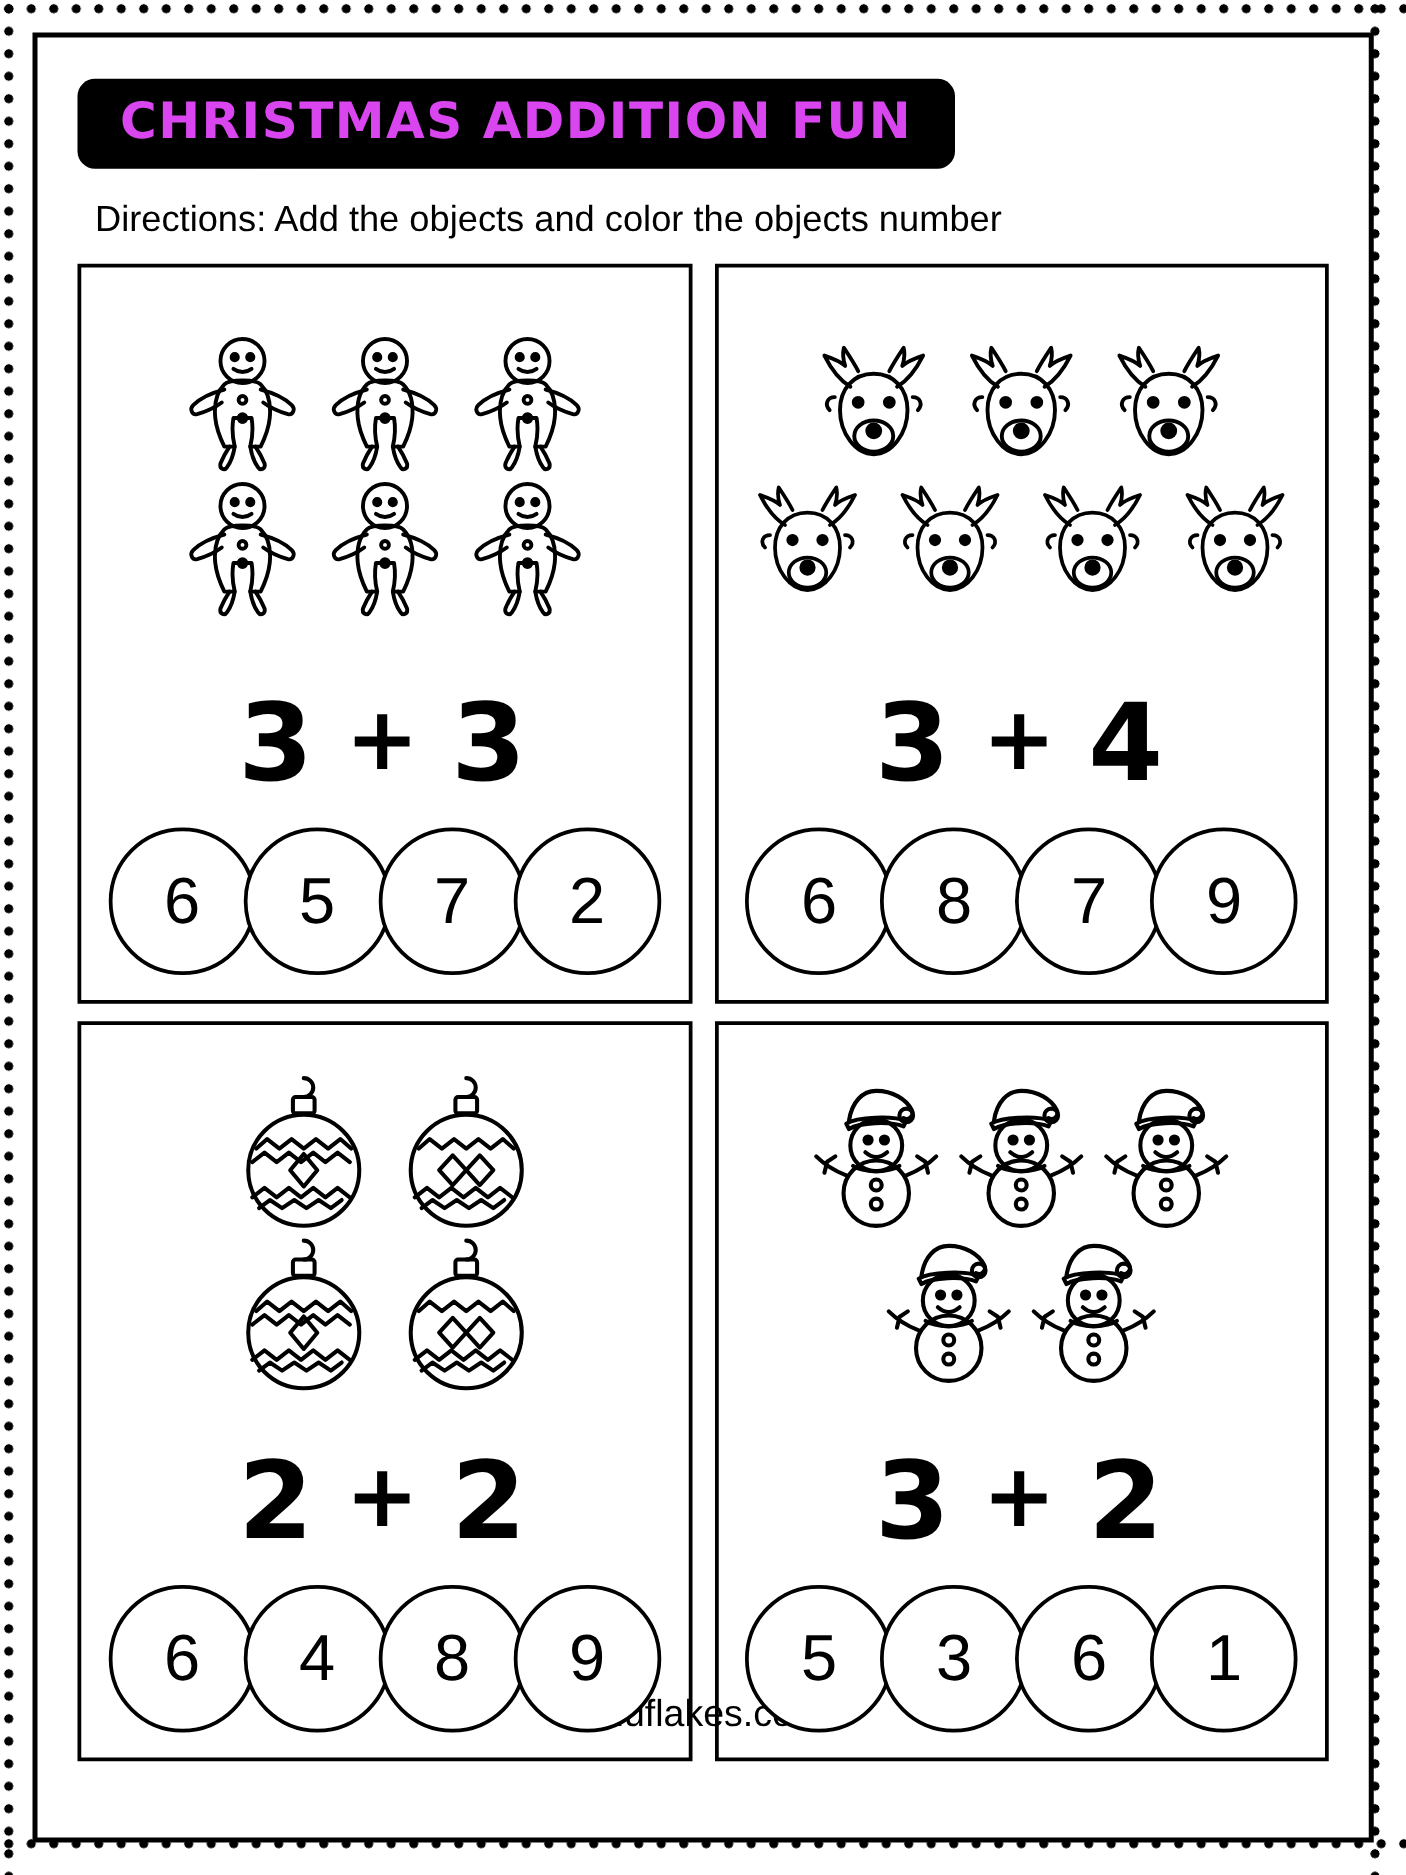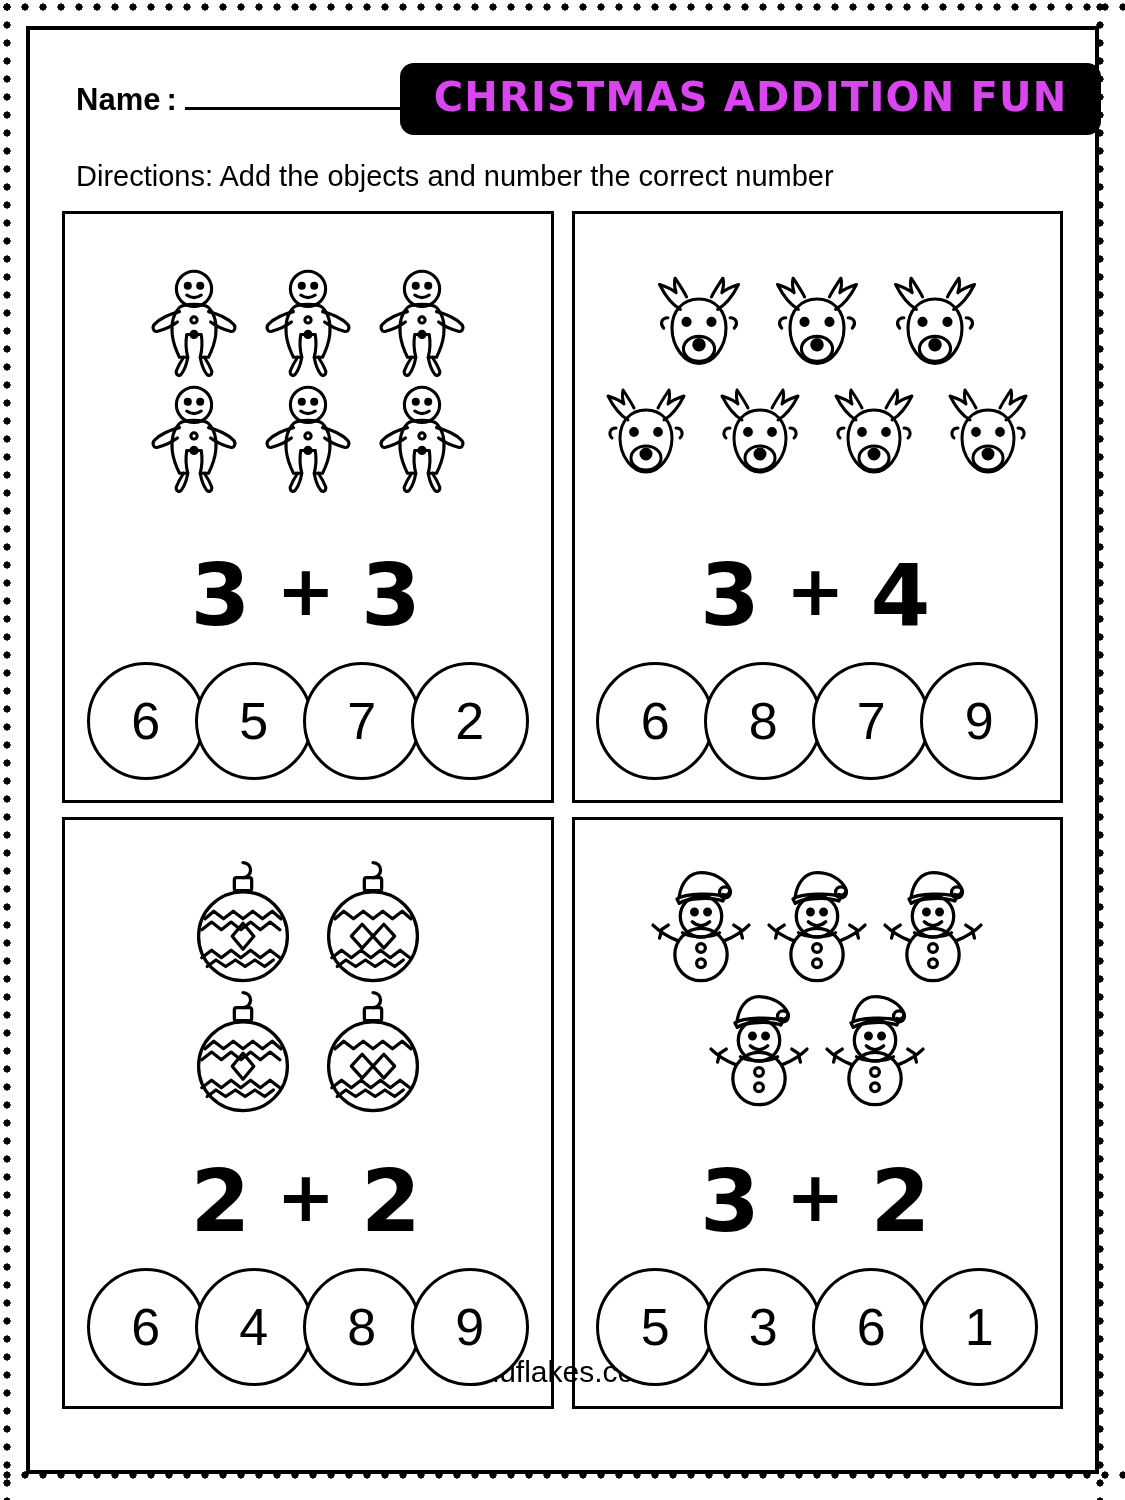--- a/index.html
+++ b/index.html
@@ -175,30 +175,25 @@
 </style>
 </head>
 <body>
 
 <div class="page">
   <div class="inner-frame"></div>
 
   <div class="content">
 
     <div class="header-row">
-      <div class="name-block">
-        <span>Name</span>
-        <span class="name-colon">:</span>
-        <span class="name-line"></span>
-      </div>
       <div class="title-pill">CHRISTMAS ADDITION FUN</div>
     </div>
 
     <div class="directions">
-      <b>Directions</b><span>: Add the objects and number the correct number</span>
+      <b>Directions</b><span>: Add the objects and color the objects number</span>
     </div>
 
     <div class="grid">
 
       <div class="card">
         <div class="objects">
           <div class="obj-row">
             <svg class="obj" width="104" height="112" viewBox="0 0 100 108">
               <g fill="none" stroke="#000" stroke-width="3" stroke-linecap="round" stroke-linejoin="round">
                 <circle cx="50" cy="22" r="17"></circle>

